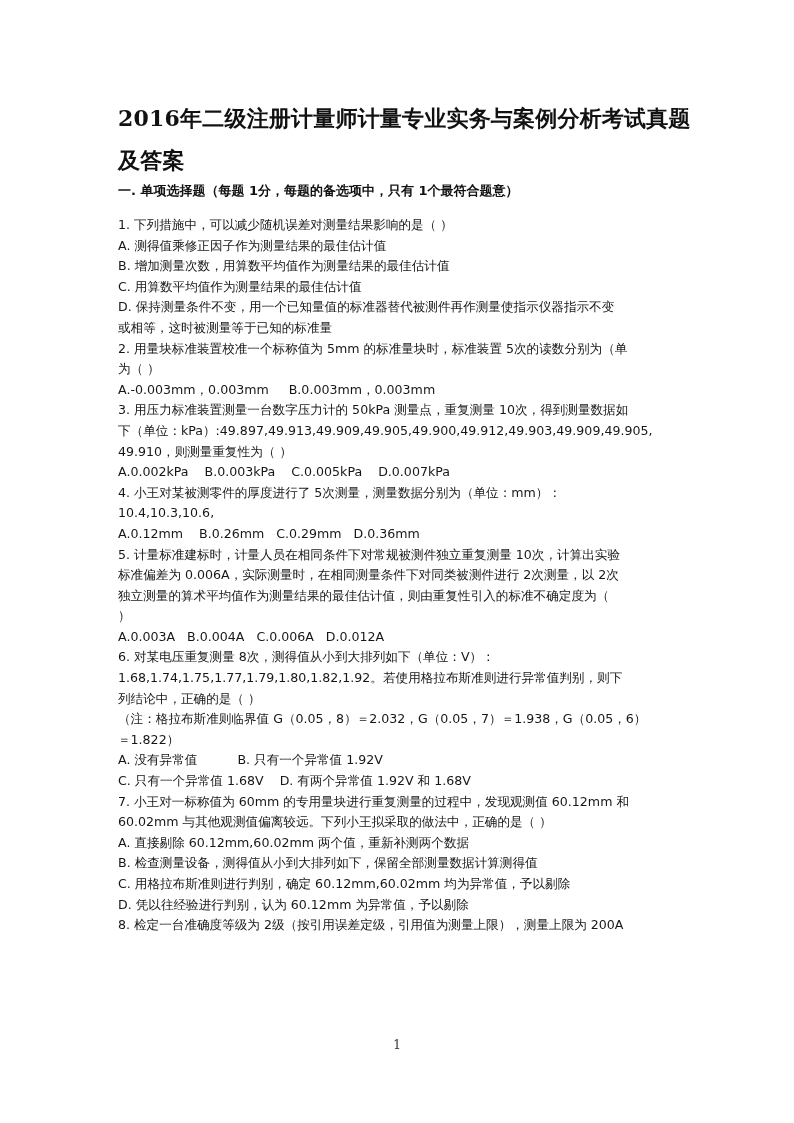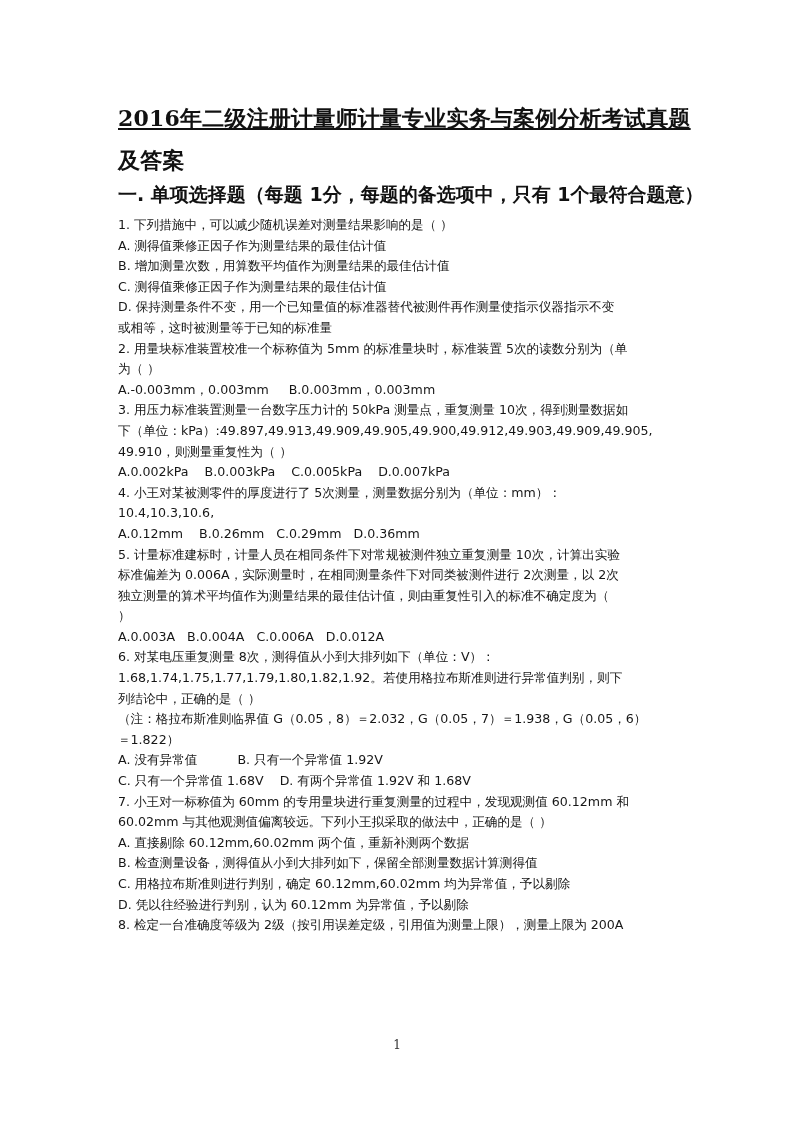--- a/index.html
+++ b/index.html
@@ -2,44 +2,44 @@
 <html><head>
 <meta charset="utf-8">
 <style>
   html, body { margin: 0; padding: 0; background: #ffffff; }
   body { width: 794px; height: 1123px; position: relative; overflow: hidden;
          font-family: "DejaVu Sans", "Liberation Sans", sans-serif; color: #111; }
   .page { position: absolute; left: 0; top: 0; width: 794px; height: 1123px; background: #fff; }
   .title { position: absolute; left: 118px; width: 570px;
            font-family: "DejaVu Serif", "Liberation Serif", serif; font-weight: bold;
            font-size: 22px; letter-spacing: 0.2px; white-space: nowrap; color: #111; }
-  .t1 { top: 104px; text-decoration: underline; }
+  .t1 { top: 104px; }
   .t2 { top: 146px; }
   .section { position: absolute; left: 118px; top: 182px; font-weight: bold;
-             font-size: 19px; white-space: nowrap; color: #111; }
+             font-size: 13px; white-space: nowrap; color: #111; }
   .body { position: absolute; left: 118px; top: 203px; width: 562px; margin-top: 12px; }
   .line { font-size: 12.6px; line-height: 20.6px; height: 20.6px; white-space: nowrap;
           overflow: visible; color: #161616; }
   .opt { white-space: pre; }
   .footer { position: absolute; left: 0; width: 794px; top: 1038px; text-align: center;
             font-size: 12px; color: #333; font-family: "DejaVu Serif", serif; }
 </style>
 </head>
 <body>
 
 <div class="page">
   <div class="title t1">2016年二级注册计量师计量专业实务与案例分析考试真题</div>
   <div class="title t2">及答案</div>
   <div class="section">一. 单项选择题（每题 1分，每题的备选项中，只有 1个最符合题意）</div>
 
   <div class="body">
     <div class="line">1. 下列措施中，可以减少随机误差对测量结果影响的是（ ）</div>
     <div class="line">A. 测得值乘修正因子作为测量结果的最佳估计值</div>
     <div class="line">B. 增加测量次数，用算数平均值作为测量结果的最佳估计值</div>
-    <div class="line">C. 测得值乘修正因子作为测量结果的最佳估计值</div>
+    <div class="line">C. 用算数平均值作为测量结果的最佳估计值</div>
     <div class="line">D. 保持测量条件不变，用一个已知量值的标准器替代被测件再作测量使指示仪器指示不变</div>
     <div class="line">或相等，这时被测量等于已知的标准量</div>
     <div class="line">2. 用量块标准装置校准一个标称值为 5mm 的标准量块时，标准装置 5次的读数分别为（单</div>
     <div class="line">为（ ）</div>
     <div class="line opt">A.-0.003mm，0.003mm     B.0.003mm，0.003mm</div>
     <div class="line">3. 用压力标准装置测量一台数字压力计的 50kPa 测量点，重复测量 10次，得到测量数据如</div>
     <div class="line">下（单位：kPa）:49.897,49.913,49.909,49.905,49.900,49.912,49.903,49.909,49.905,</div>
     <div class="line">49.910，则测量重复性为（ ）</div>
     <div class="line opt">A.0.002kPa    B.0.003kPa    C.0.005kPa    D.0.007kPa</div>
     <div class="line">4. 小王对某被测零件的厚度进行了 5次测量，测量数据分别为（单位：mm）：</div>

